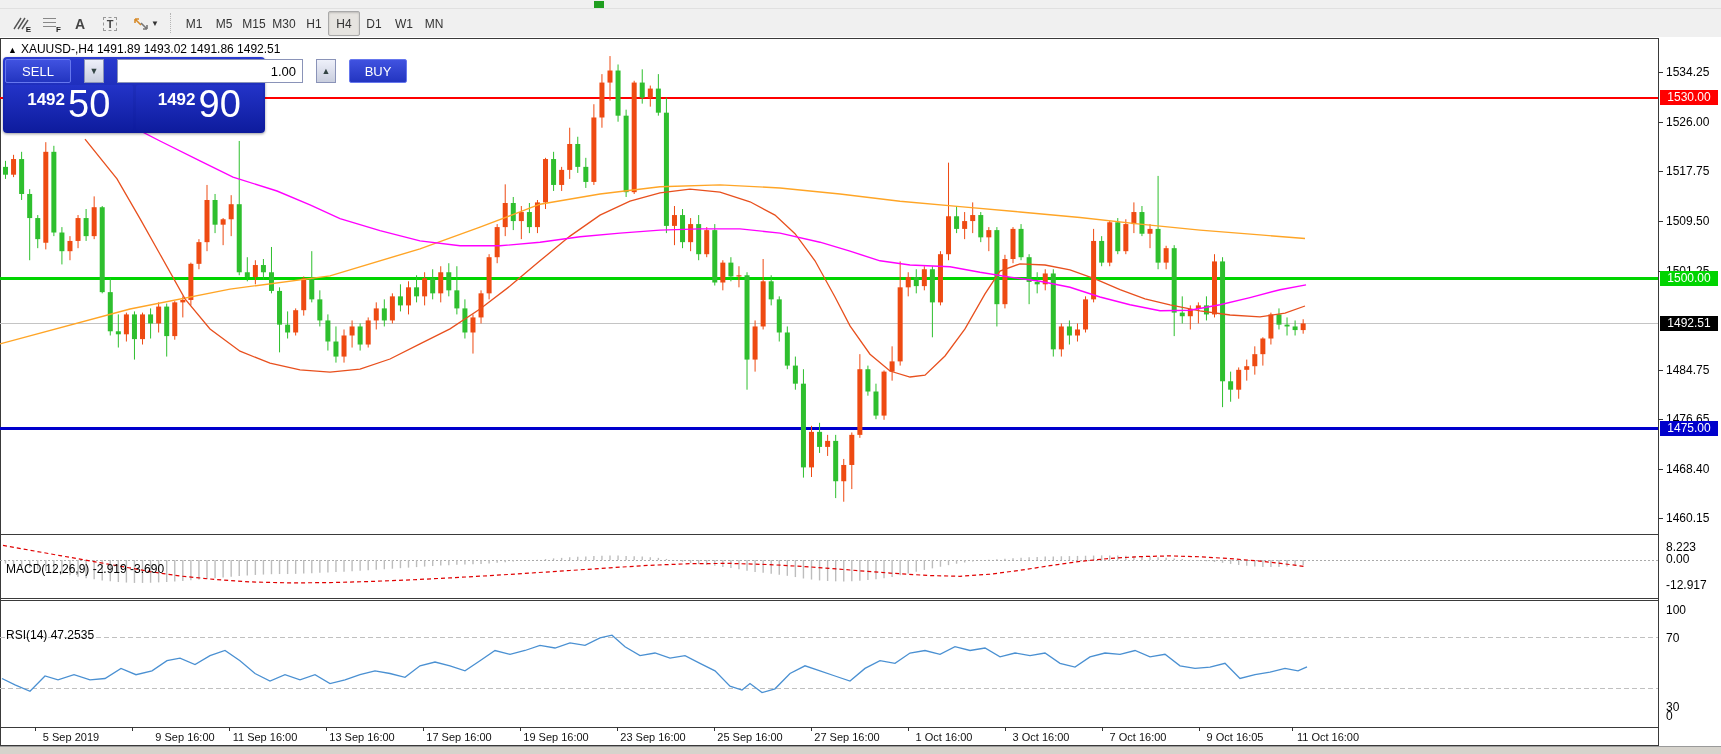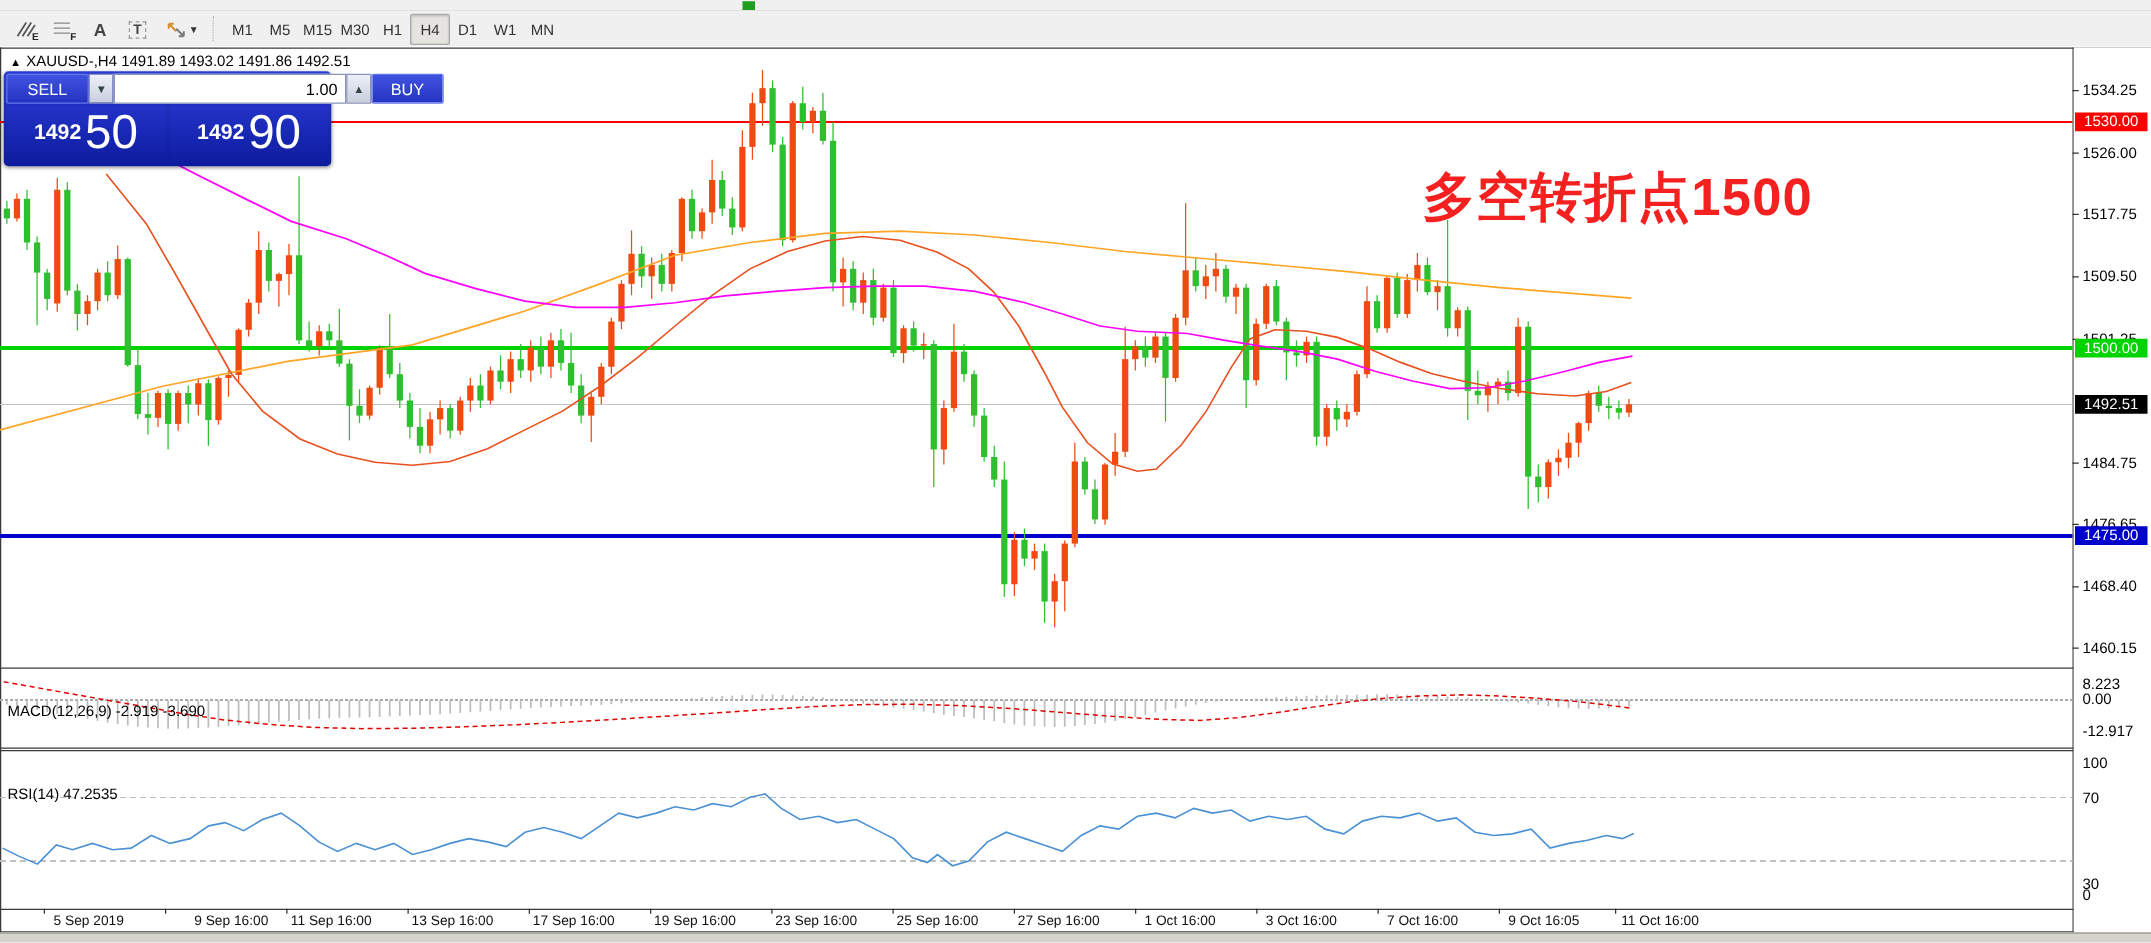--- a/index.html
+++ b/index.html
@@ -23,30 +23,30 @@
   .axis-tick{position:absolute;left:1658px;width:5px;height:1px;background:#333;}
   .price-tag{position:absolute;left:1660px;width:58px;height:15px;color:#fff;font-size:12px;
              text-align:center;line-height:15px;}
   .time-label{position:absolute;top:731px;transform:translateX(-50%);font-size:11px;color:#111;white-space:nowrap;margin-left:36px;}
   .time-tick{position:absolute;top:727px;width:1px;height:4px;background:#333;}
   .pane-title{position:absolute;font-size:12px;color:#000;margin-top:24px;}
   .bottom-strip{position:absolute;left:0;top:746px;width:1721px;height:8px;background:#d6d3cc;border-top:1px solid #9a9a9a;}
   
   .trade-panel{position:absolute;left:3px;top:57px;width:262px;height:76px;border-radius:4px;
                background:linear-gradient(#2a3bd0,#0c1a9c);box-shadow:0 1px 3px rgba(0,0,0,.4);padding:2px;box-sizing:border-box;}
-  .tp-top{display:flex;height:24px;gap:0;}
+  .tp-top{display:flex;height:24px;gap:13px;}
   .tp-btn{flex:0 0 64px;background:linear-gradient(#4052e0,#2335c0);border:1px solid #6677ee;border-radius:2px;
           color:#fff;font-size:13px;display:flex;align-items:center;justify-content:center;cursor:pointer;}
   .tp-btn.buy{flex:0 0 56px;}
   .tp-spin{flex:0 0 18px;background:linear-gradient(#eef0fa,#c9cede);border:1px solid #8a93b8;color:#344;
            font-size:9px;display:flex;align-items:center;justify-content:center;cursor:pointer;}
   .tp-vol{flex:1;border:1px solid #8a93b8;font-size:13px;text-align:right;padding-right:6px;font-family:"Liberation Sans",sans-serif;}
   .tp-quotes{display:flex;height:46px;margin-top:2px;gap:3px;}
   .tp-quote{flex:1;background:linear-gradient(#2333c8,#0e1c9e);border-radius:2px;color:#fff;
-            display:flex;align-items:center;justify-content:center;padding-bottom:4px;}
+            display:flex;align-items:flex-start;justify-content:center;padding-bottom:4px;}
   .q-main{font-size:17px;font-weight:bold;margin-right:3px;line-height:30px;}
   .q-pips{font-size:38px;font-weight:500;line-height:38px;}
   
   .chart-title{position:absolute;left:8px;top:42px;font-size:12px;color:#000;}
   .chart-title .tri{font-size:9px;margin-right:4px;}
   .annotation{position:absolute;left:1138px;top:130px;font-size:42px;font-weight:bold;letter-spacing:1px;}
   #chart-svg{position:absolute;left:0;top:38px;}
 </style>
 </head>
 <body>
@@ -608,21 +608,20 @@
       <line x1="0" x2="1658" y1="650.75" y2="650.75" stroke="#c0c0c0" stroke-width="1" stroke-dasharray="5,3" shape-rendering="crispEdges"></line>
       <polyline points="2,640.5 15,646.9 30,653.3 45,638.0 58,641.8 74,636.7 90,641.8 105,640.5 121,630.4 136,636.7 152,632.9 167,622.7 180,620.1 195,626.5 210,617.6 225,612.5 240,622.7 255,635.5 270,643.1 285,636.7 300,641.8 315,636.7 330,645.6 345,641.8 360,636.7 375,632.9 390,635.5 405,639.3 420,627.8 435,624.0 450,627.8 465,632.9 480,622.7 495,612.5 510,616.3 525,612.5 540,607.4 555,610.0 570,604.9 585,607.4 600,599.8 612,597.2 625,608.7 640,617.6 655,615.0 670,620.1 685,617.6 700,625.3 715,632.9 730,648.2 742,652.0 750,645.6 762,654.6 775,650.8 790,635.5 805,627.8 820,632.9 835,638.0 850,643.1 865,630.4 880,622.7 895,625.3 910,615.0 925,612.5 940,616.3 955,608.7 970,612.5 985,610.0 1000,618.9 1015,615.0 1030,617.6 1045,615.0 1060,625.3 1075,629.1 1090,618.9 1105,615.0 1120,616.3 1135,612.5 1150,618.9 1165,616.3 1180,627.8 1195,630.4 1210,629.1 1225,625.3 1240,640.5 1255,636.7 1270,634.2 1285,630.4 1298,632.9 1307,628.8" fill="none" stroke="#4a90d2" stroke-width="1.3"></polyline>
     </svg>
 
   <div class="chart-title">
     <span class="tri">▲</span><span>XAUUSD-,H4  1491.89 1493.02 1491.86 1492.51</span>
   </div>
   <div class="pane-title" style="left:6px;top:538px">MACD(12,26,9) -2.919 -3.690</div>
   <div class="pane-title" style="left:6px;top:604px">RSI(14) 47.2535</div>
 
-  <div class="annotation" id="annotation" style="color: rgb(245, 32, 32);">多空转折点1500</div>
 
   <div class="trade-panel">
     <div class="tp-top">
       <div class="tp-btn">SELL</div>
       <div class="tp-spin">▼</div>
       <input class="tp-vol" value="1.00" style="">
       <div class="tp-spin">▲</div>
       <div class="tp-btn buy">BUY</div>
     </div>
     <div class="tp-quotes">

